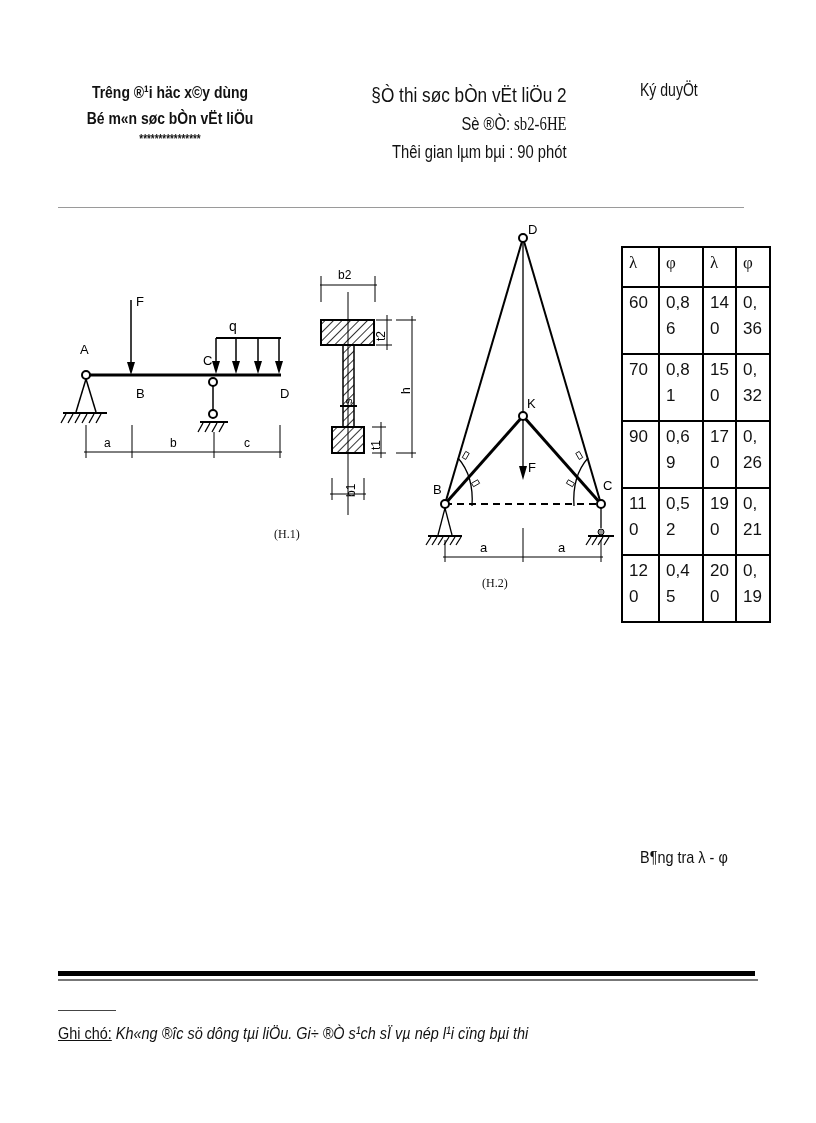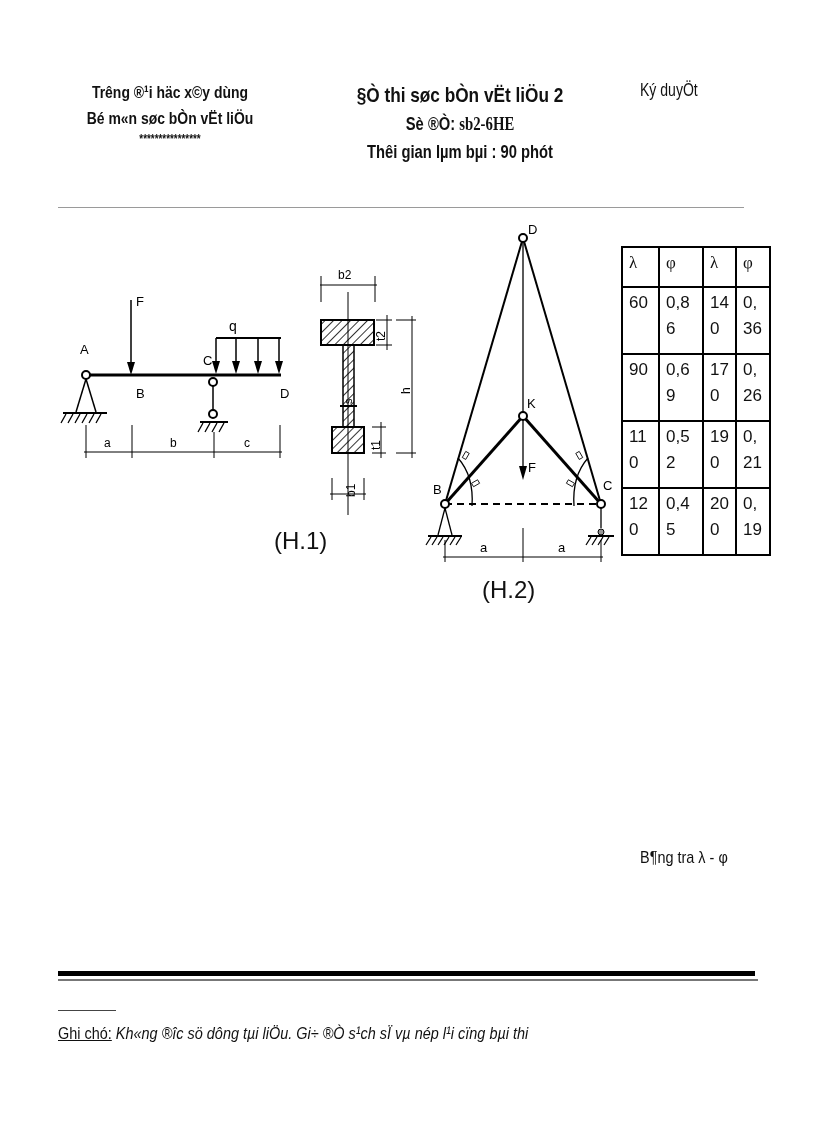--- a/index.html
+++ b/index.html
@@ -2,34 +2,34 @@
 <html><head>
 <meta charset="utf-8">
 <style>
   html, body { margin: 0; padding: 0; background: #ffffff; }
   body { width: 816px; height: 1123px; position: relative; overflow: hidden;
          font-family: "Liberation Sans", sans-serif; color: #111; }
   .abs { position: absolute; }
   .hdr-left { left: 60px; top: 80px; width: 220px; text-align: center;
               font-weight: bold; font-size: 17px; line-height: 26px; transform: scaleX(0.82); transform-origin: center; }
   .hdr-left .stars { font-size: 12px; line-height: 14px; font-weight: bold; letter-spacing: 0px; }
-  .hdr-center { left: 330px; top: 80px; width: 260px; text-align: center; font-weight: bold; }
+  .hdr-center { left: 330px; top: 80px; width: 260px; text-align: right; font-weight: normal; }
   .hdr-center .t1 { font-size: 21px; line-height: 30px; transform: scaleX(0.82); }
   .hdr-center .t2 { font-size: 18px; line-height: 28px; transform: scaleX(0.82); }
   .hdr-center .t2 .serif { font-family: "Liberation Serif", serif; }
   .hdr-center .t3 { font-size: 18px; line-height: 28px; transform: scaleX(0.82); }
   .hdr-right { left: 640px; top: 80px; font-size: 18px; transform: scaleX(0.78); transform-origin: left; }
   .rule-top { left: 58px; top: 207px; width: 686px; height: 1px; background: #9a9a9a; }
   .rule-bot1 { left: 58px; top: 971px; width: 697px; height: 5px; background: #000; }
   .rule-bot2 { left: 58px; top: 979px; width: 700px; height: 2px; background: #777; }
   .note-short { left: 58px; top: 1010px; width: 58px; height: 1px; background: #444; }
   .note { left: 58px; top: 1024px; font-size: 17px; white-space: nowrap; transform: scaleX(0.85); transform-origin: left; }
   .note .lbl { text-decoration: underline; }
   .note .txt { font-style: italic; }
-  .fig-label { font-family: Liberation Sans, sans-serif; font-size: 24px; }
+  .fig-label { font-family: Liberation Serif, serif; font-size: 12px; }
   svg text { font-family: "Liberation Sans", sans-serif; }
   table.lt { position: absolute; left: 621px; top: 246px; border-collapse: collapse; }
   table.lt td { border: 2px solid #000; vertical-align: top; padding: 2px 3px 0 6px;
                 font-size: 17px; line-height: 26px; height: 63px; }
   table.lt tr.head td { height: 36px; font-family: "Liberation Serif", serif; }
   table.lt td.c0 { width: 26px; }
   table.lt td.c1 { width: 33px; }
   table.lt td.c2 { width: 22px; }
   table.lt td.c3 { width: 23px; }
   table.lt td span { display: inline-block; width: 20px; word-break: break-all; }
@@ -240,20 +240,26 @@
     <td class="c2">λ</td>
     <td class="c3">φ</td>
   </tr>
   <tr>
     <td class="c0"><span>60</span></td>
     <td class="c1"><span>0,86</span></td>
     <td class="c2"><span>140</span></td>
     <td class="c3"><span>0,36</span></td>
   </tr>
   <tr>
+    <td class="c0"><span>70</span></td>
+    <td class="c1"><span>0,81</span></td>
+    <td class="c2"><span>150</span></td>
+    <td class="c3"><span>0,32</span></td>
+  </tr>
+  <tr>
     <td class="c0"><span>90</span></td>
     <td class="c1"><span>0,69</span></td>
     <td class="c2"><span>170</span></td>
     <td class="c3"><span>0,26</span></td>
   </tr>
   <tr>
     <td class="c0"><span>110</span></td>
     <td class="c1"><span>0,52</span></td>
     <td class="c2"><span>190</span></td>
     <td class="c3"><span>0,21</span></td>

